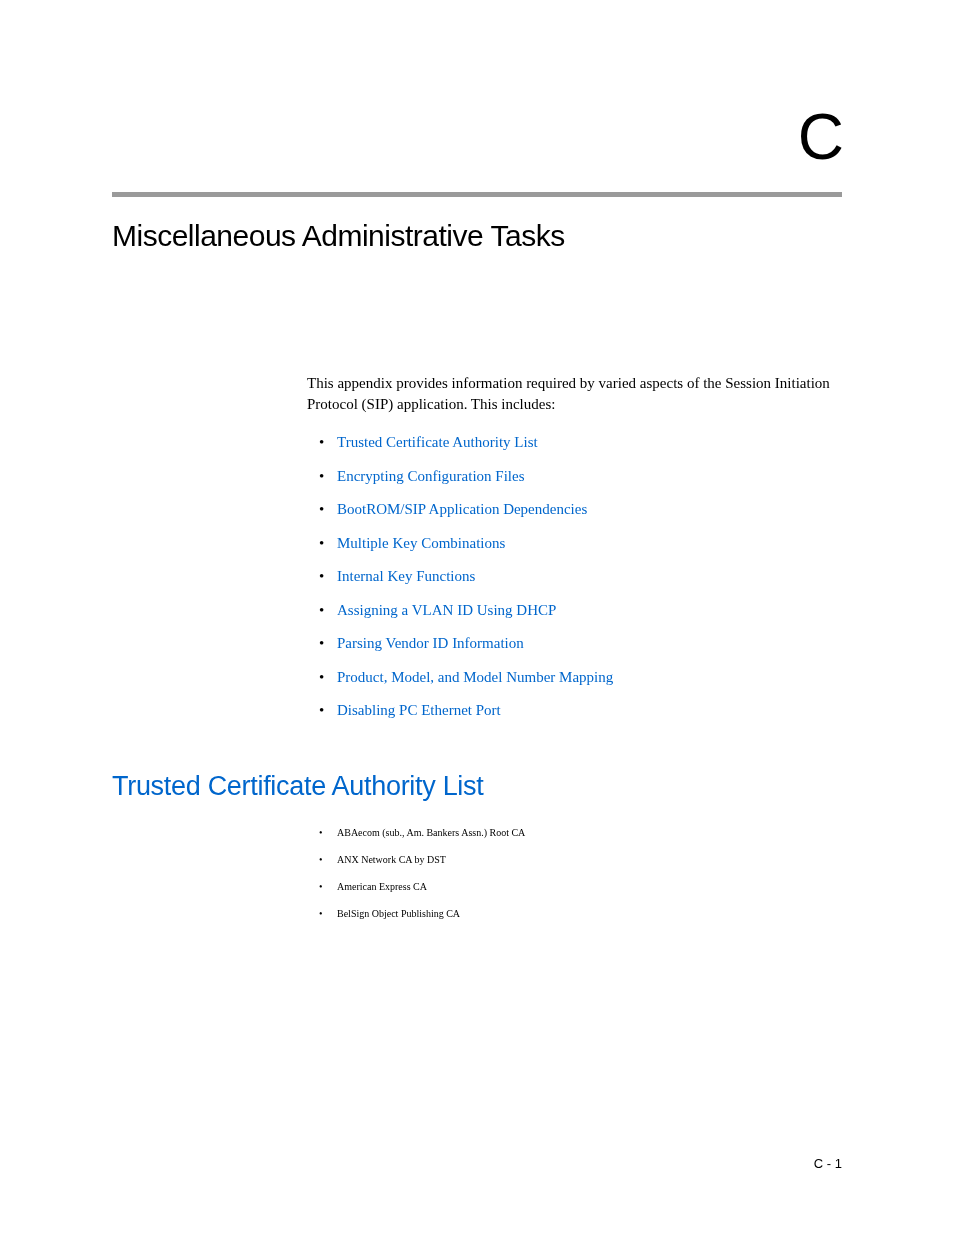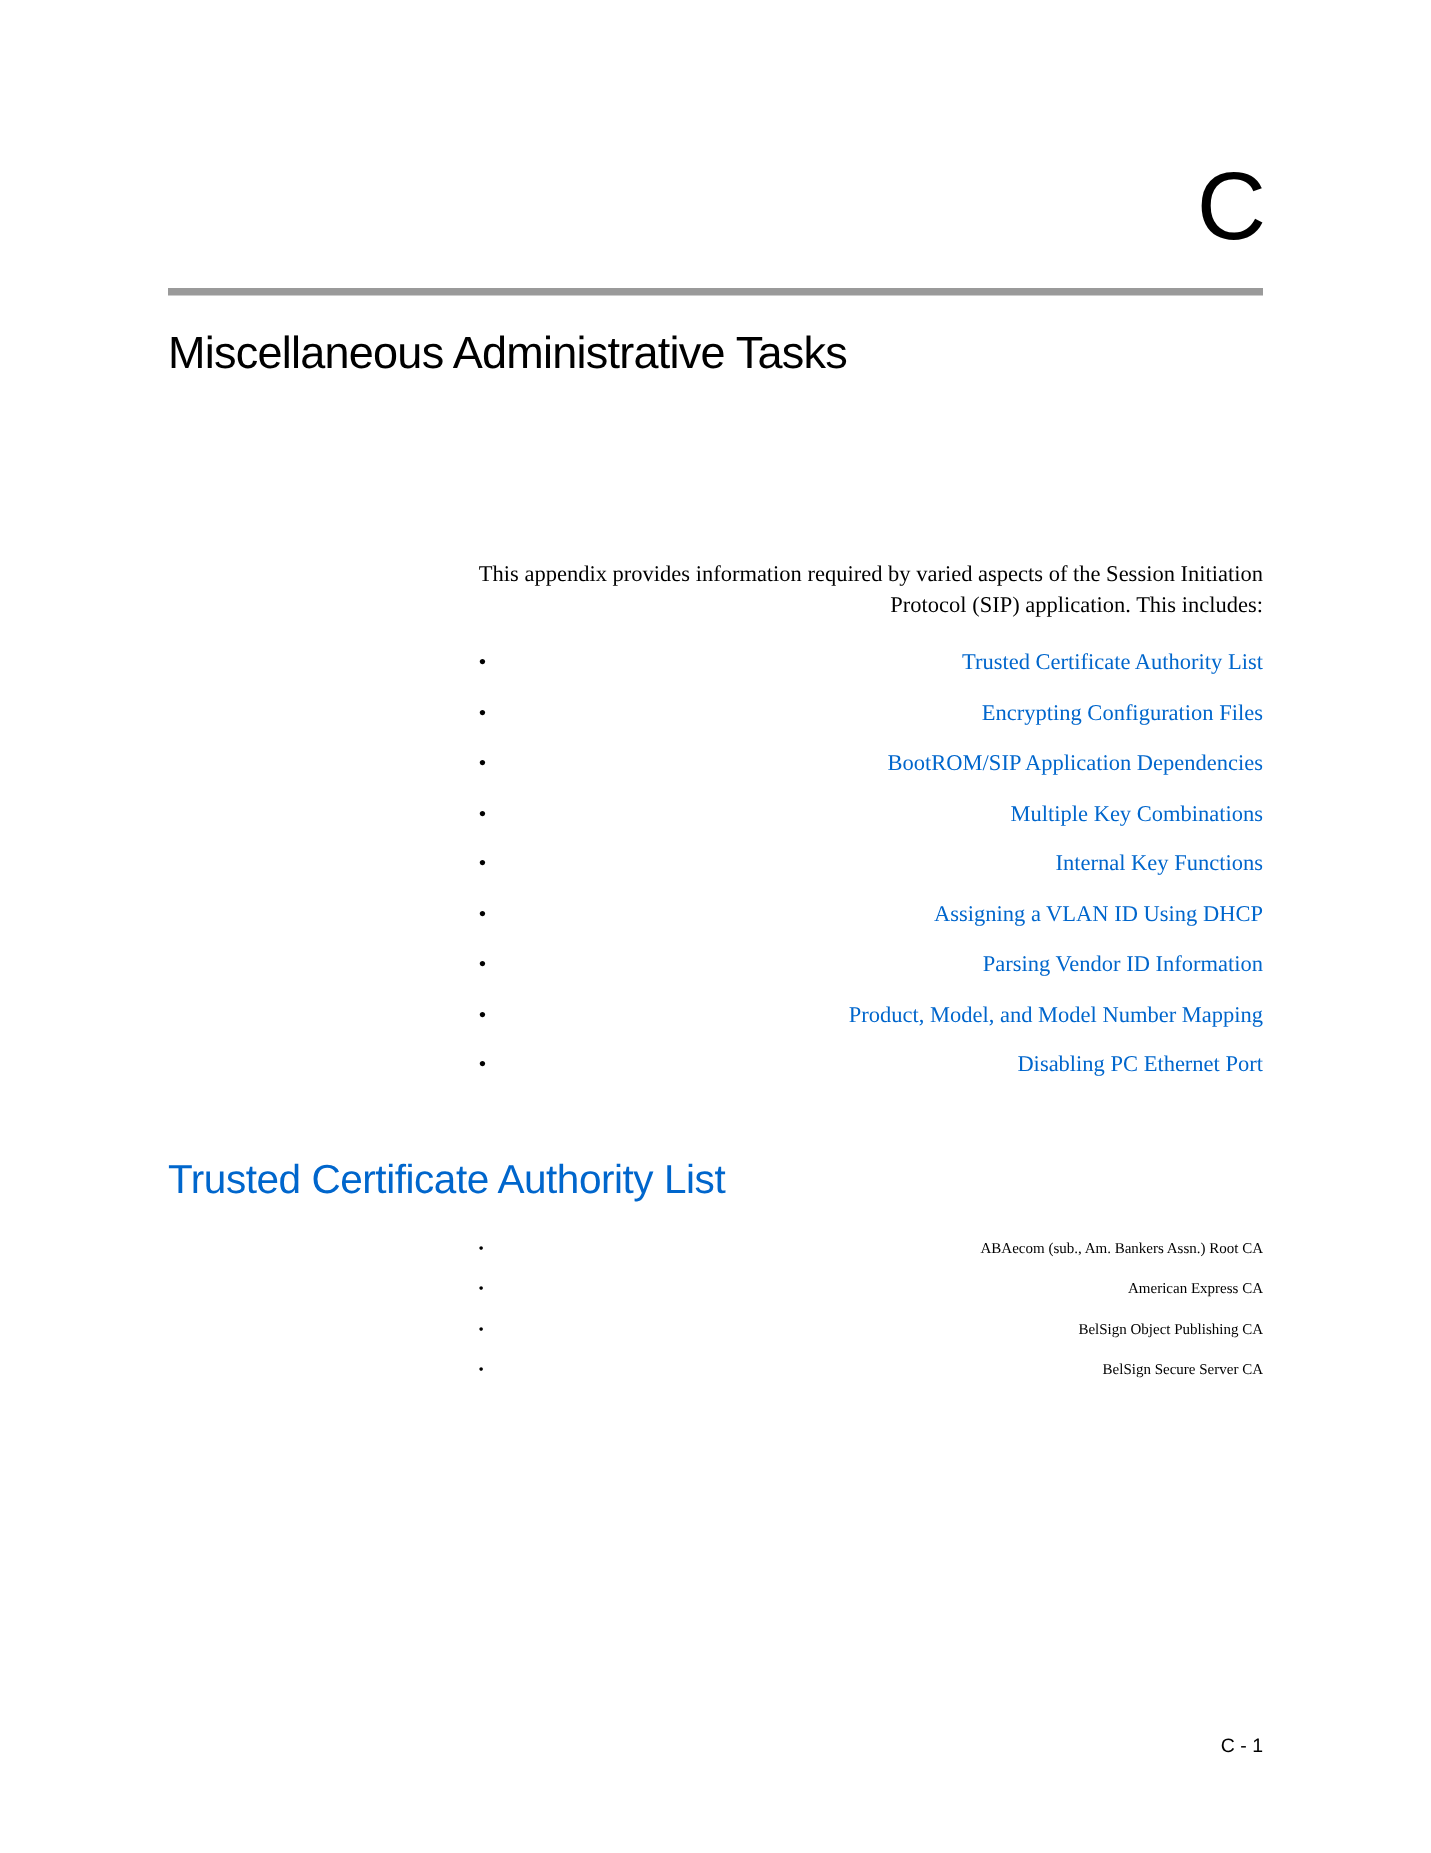--- a/index.html
+++ b/index.html
@@ -35,21 +35,20 @@
     }
     .chapter-title {
       font-family: Futura, "Century Gothic", Arial, sans-serif;
       font-size: 30px;
       font-weight: 300;
       margin-bottom: 120px;
       letter-spacing: -0.5px;
     }
     .body-text {
       margin-left: 195px;
-      text-align: right;
     }
     .intro {
       font-size: 15px;
       line-height: 1.4;
       margin-bottom: 18px;
     }
     ul.toc {
       list-style: none;
       margin-left: 12px;
       margin-bottom: 50px;
@@ -137,21 +136,21 @@
       <li><a href="#">Disabling PC Ethernet Port</a></li>
     </ul>
   </div>
 
   <h2 class="section-heading">Trusted Certificate Authority List</h2>
 
   <div class="body-text">
 
     <ul class="ca-list">
       <li>ABAecom (sub., Am. Bankers Assn.) Root CA</li>
+      <li>ANX Network CA by DST</li>
       <li>American Express CA</li>
       <li>BelSign Object Publishing CA</li>
-      <li>BelSign Secure Server CA</li>
     </ul>
   </div>
 
   <div class="page-number">C - 1</div>
 
 </div>
 
 </body></html>

